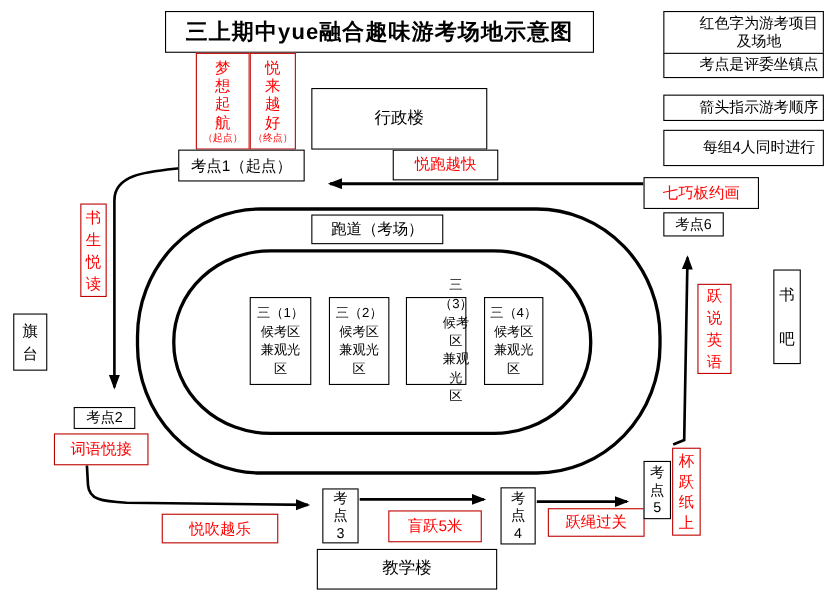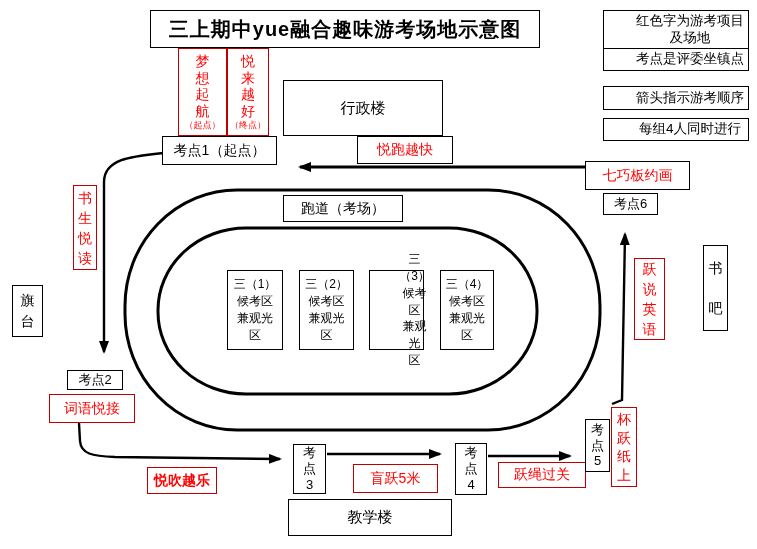--- a/index.html
+++ b/index.html
@@ -48,21 +48,21 @@
     <path d="M612,404 L622,400 L625,234" fill="none" stroke="#000" stroke-width="2.4" marker-end="url(#ah)"></path>
     <path d="M585,167 L300,167" fill="none" stroke="#000" stroke-width="2.8" marker-end="url(#ah)"></path>
   </svg>
 
   <div class="box title" style="left:150px;top:10px;width:390px;height:38px;">三上期中yue融合趣味游考场地示意图</div>
 
   <div class="box legend pre" style="left:603px;top:10px;width:146px;height:40px;">红色字为游考项目
 及场地</div>
   <div class="box legend" style="left:603px;top:48px;width:146px;height:23px;">考点是评委坐镇点</div>
   <div class="box legend" style="left:603px;top:86px;width:146px;height:24px;">箭头指示游考顺序</div>
-  <div class="box legend" style="left:603px;top:118px;width:146px;height:23px;">每组4人同时进行</div>
+  <div class="box legend" style="left:603px;top:118px;width:146px;height:33px;">每组4人同时进行</div>
 
   <div class="box redb redt vtext" style="left:178px;top:48px;width:49px;height:88px;padding:2px 0;">
     <span class="pre lh17">梦
 想
 起
 航</span>
     <span class="note">（起点）</span>
   </div>
   <div class="box redb redt vtext" style="left:227px;top:48px;width:42px;height:88px;padding:2px 0;">
     <span class="pre lh17">悦
@@ -115,21 +115,21 @@
   <div class="box wait pre" style="left:440px;top:270px;width:54px;height:80px;">三（4）
 候考区
 兼观光
 区</div>
 
   <div class="box cpv pre" style="left:293px;top:444px;width:33px;height:50px;">考
 点
 3</div>
   <div class="box redb redt" style="left:353px;top:464px;width:85px;height:29px;">盲跃5米</div>
   <div class="box" style="left:288px;top:499px;width:164px;height:37px;font-size:15px;">教学楼</div>
-  <div class="box redb redt" style="left:147px;top:467px;width:70px;height:27px;font-weight:bold;">悦吹越乐</div>
+  <div class="box redb redt" style="left:147px;top:467px;width:106px;height:27px;">悦吹越乐</div>
   <div class="box cpv pre" style="left:455px;top:443px;width:32px;height:52px;">考
 点
 4</div>
   <div class="box redb redt" style="left:498px;top:462px;width:88px;height:26px;">跃绳过关</div>
   <div class="box cpv pre" style="left:585px;top:419px;width:25px;height:53px;">考
 点
 5</div>
   <div class="box redb redt pre lh19" style="left:611px;top:407px;width:26px;height:80px;">杯
 跃
 纸

